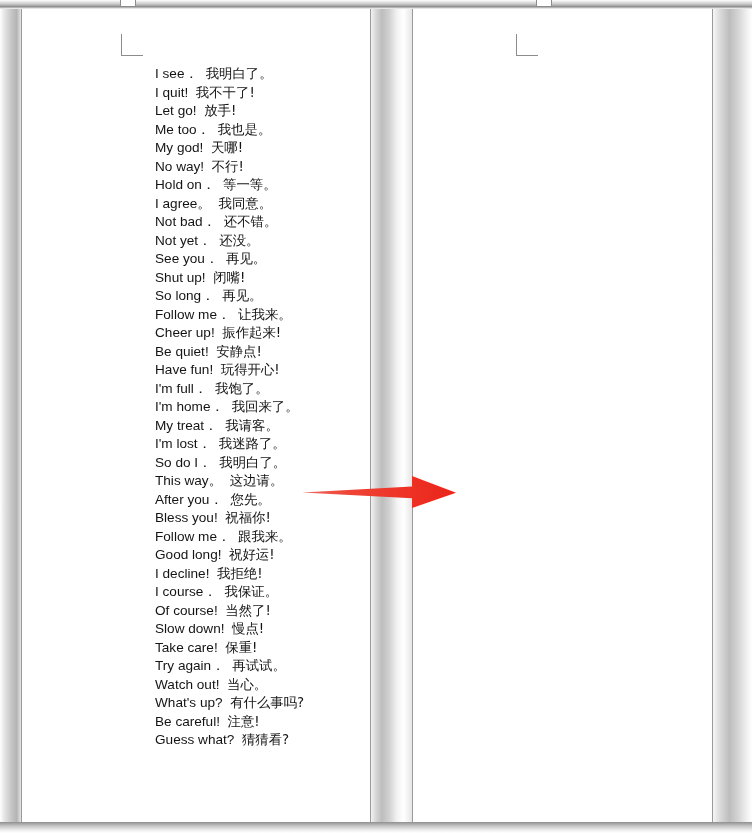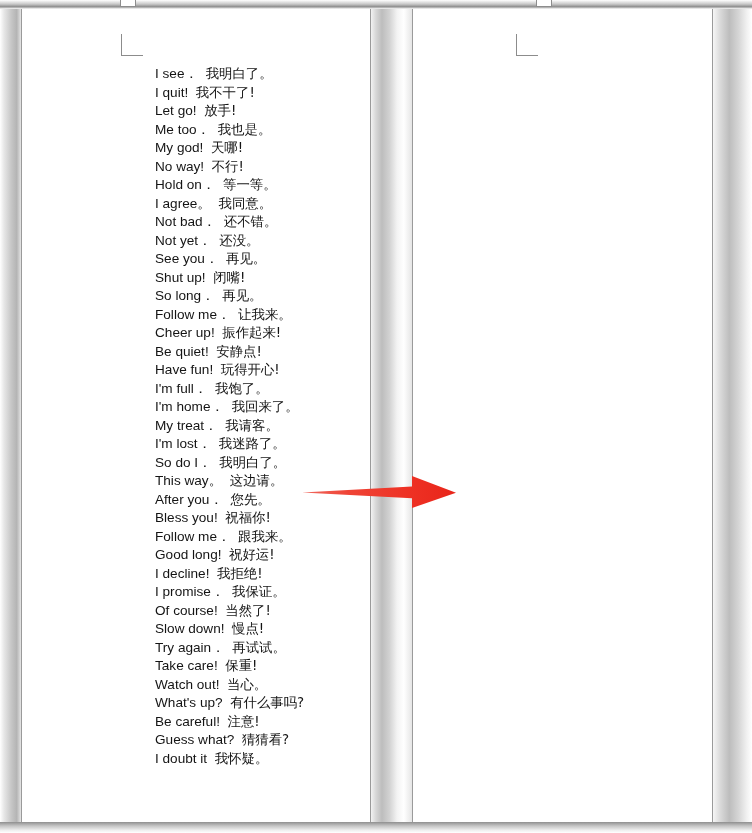--- a/index.html
+++ b/index.html
@@ -198,30 +198,29 @@
         <li><span class="en">I'm home．</span>  <span class="zh">我回来了。</span></li>
         <li><span class="en">My treat．</span>  <span class="zh">我请客。</span></li>
         <li><span class="en">I'm lost．</span>  <span class="zh">我迷路了。</span></li>
         <li><span class="en">So do I．</span>  <span class="zh">我明白了。</span></li>
         <li><span class="en">This way。</span>  <span class="zh">这边请。</span></li>
         <li><span class="en">After you．</span>  <span class="zh">您先。</span></li>
         <li><span class="en">Bless you!</span>  <span class="zh">祝福你!</span></li>
         <li><span class="en">Follow me．</span>  <span class="zh">跟我来。</span></li>
         <li><span class="en">Good long!</span>  <span class="zh">祝好运!</span></li>
         <li><span class="en">I decline!</span>  <span class="zh">我拒绝!</span></li>
-        <li><span class="en">I promise．</span>  <span class="zh">我保证。</span></li>
+        <li><span class="en">I course．</span>  <span class="zh">我保证。</span></li>
         <li><span class="en">Of course!</span>  <span class="zh">当然了!</span></li>
         <li><span class="en">Slow down!</span>  <span class="zh">慢点!</span></li>
+        <li><span class="en">Take care!</span>  <span class="zh">保重!</span></li>
         <li><span class="en">Try again．</span>  <span class="zh">再试试。</span></li>
-        <li><span class="en">Take care!</span>  <span class="zh">保重!</span></li>
         <li><span class="en">Watch out!</span>  <span class="zh">当心。</span></li>
         <li><span class="en">What's up?</span>  <span class="zh">有什么事吗?</span></li>
         <li><span class="en">Be careful!</span>  <span class="zh">注意!</span></li>
         <li><span class="en">Guess what?</span>  <span class="zh">猜猜看?</span></li>
-        <li><span class="en">I doubt it</span>  <span class="zh">我怀疑。</span></li>
       </ul>
   </div>
   <div class="page-notch notch-left"></div>
 
   <div class="page page-right">
     <div class="margin-corner" style="left: 103px; top: 25px;"></div>
 
   </div>
   <div class="page-notch notch-right"></div>
 

